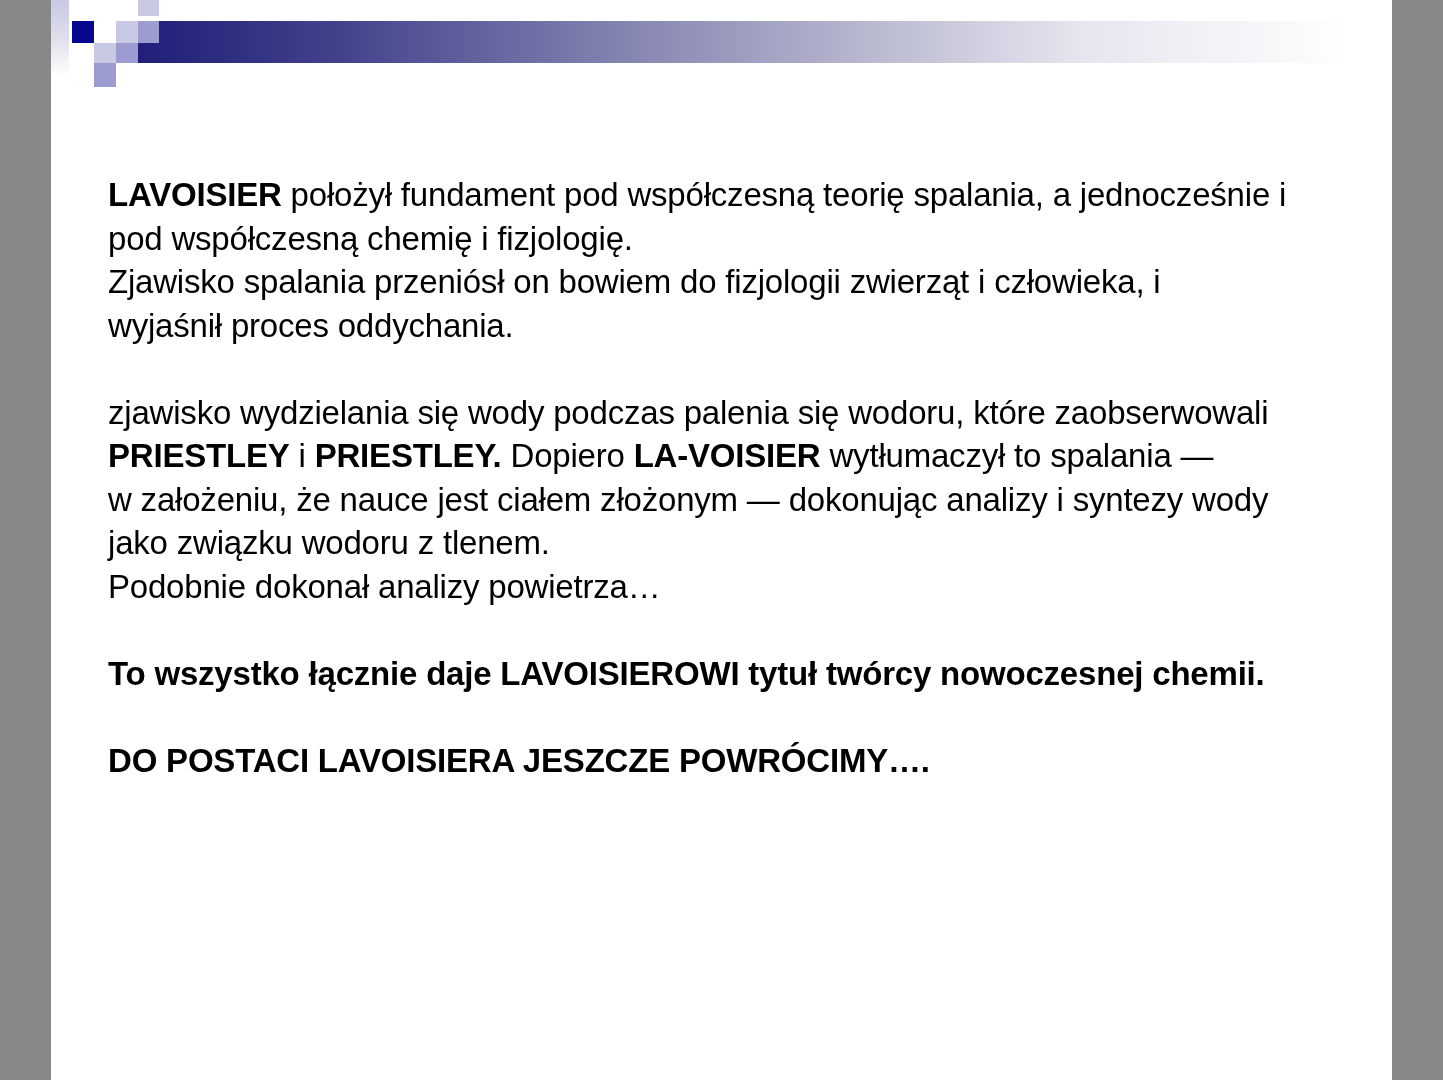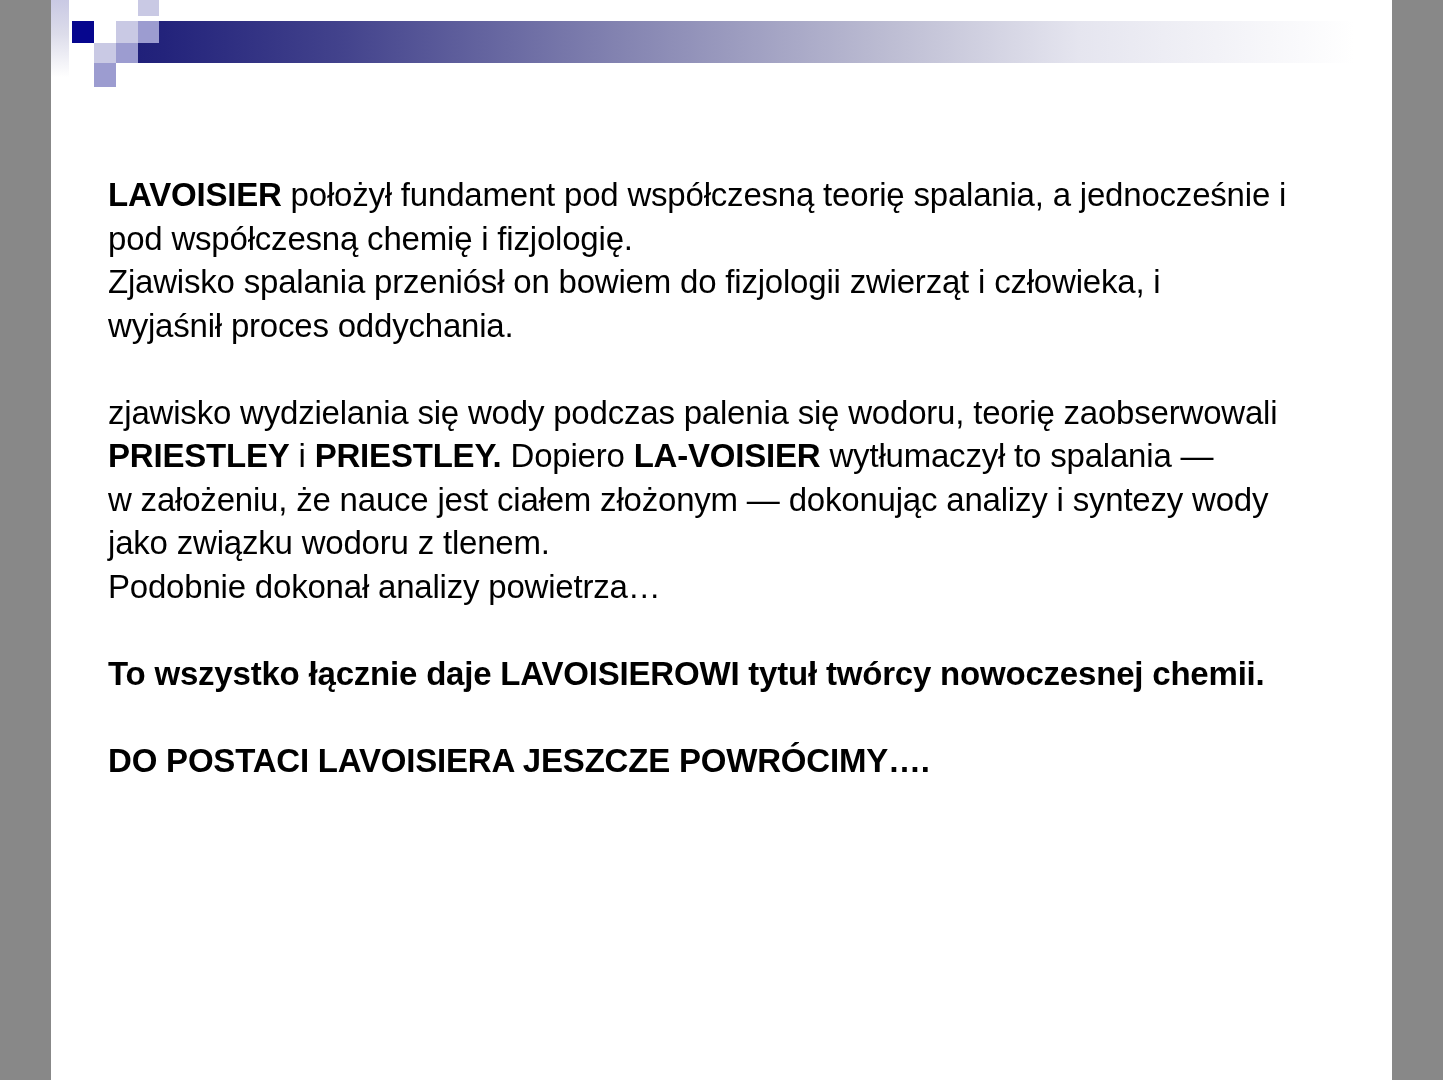--- a/index.html
+++ b/index.html
@@ -71,21 +71,21 @@
   <div class="sq sq-light-2"></div>
   <div class="sq sq-peri-2"></div>
   <div class="sq sq-peri-3"></div>
 
   <div class="body-text">
       <div class="line"><span class="b">LAVOISIER</span><span> położył fundament pod współczesną teorię spalania, a jednocześnie i</span></div>
       <div class="line"><span>pod współczesną chemię i fizjologię.</span></div>
       <div class="line"><span>Zjawisko spalania przeniósł on bowiem do fizjologii zwierząt i człowieka, i</span></div>
       <div class="line"><span>wyjaśnił proces oddychania.</span></div>
       <div class="line">&nbsp;</div>
-      <div class="line"><span>zjawisko wydzielania się wody podczas palenia się wodoru, teorię zaobserwowali</span></div>
+      <div class="line"><span>zjawisko wydzielania się wody podczas palenia się wodoru, które zaobserwowali</span></div>
       <div class="line"><span class="b">PRIESTLEY</span><span> i </span><span class="b">PRIESTLEY.</span><span> Dopiero </span><span class="b">LA-VOISIER</span><span> wytłumaczył to spalania —</span></div>
       <div class="line"><span>w założeniu, że nauce jest ciałem złożonym — dokonując analizy i syntezy wody</span></div>
       <div class="line"><span>jako związku wodoru z tlenem.</span></div>
       <div class="line"><span>Podobnie dokonał analizy powietrza…</span></div>
       <div class="line">&nbsp;</div>
       <div class="line"><span class="b">To wszystko łącznie daje LAVOISIEROWI tytuł twórcy nowoczesnej chemii.</span></div>
       <div class="line">&nbsp;</div>
       <div class="line"><span class="b">DO POSTACI LAVOISIERA JESZCZE POWRÓCIMY….</span></div>
     </div>
 

